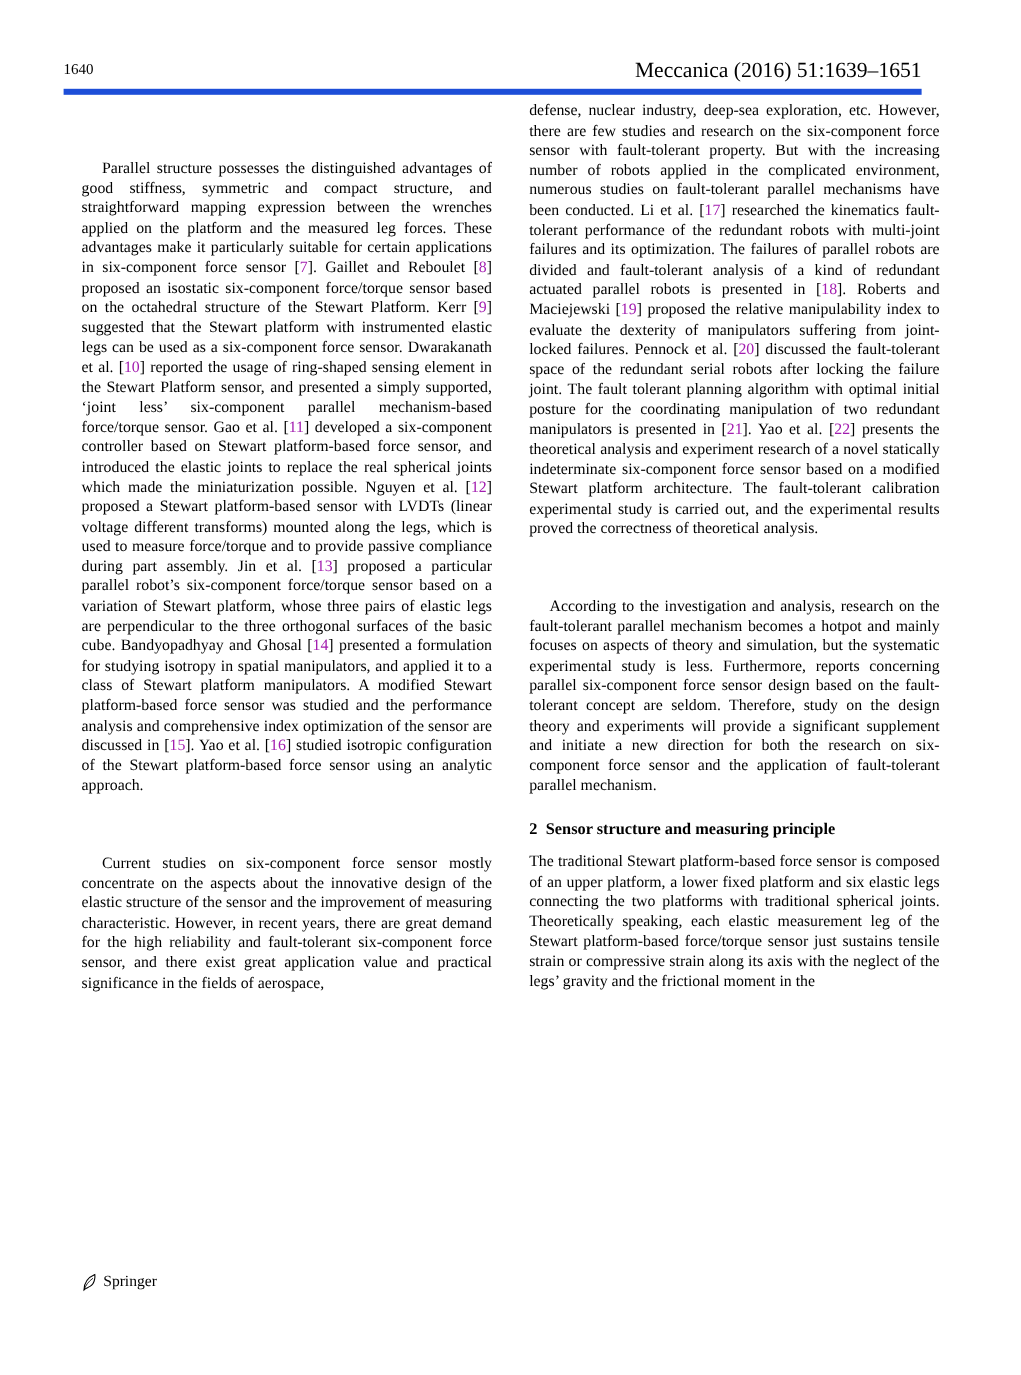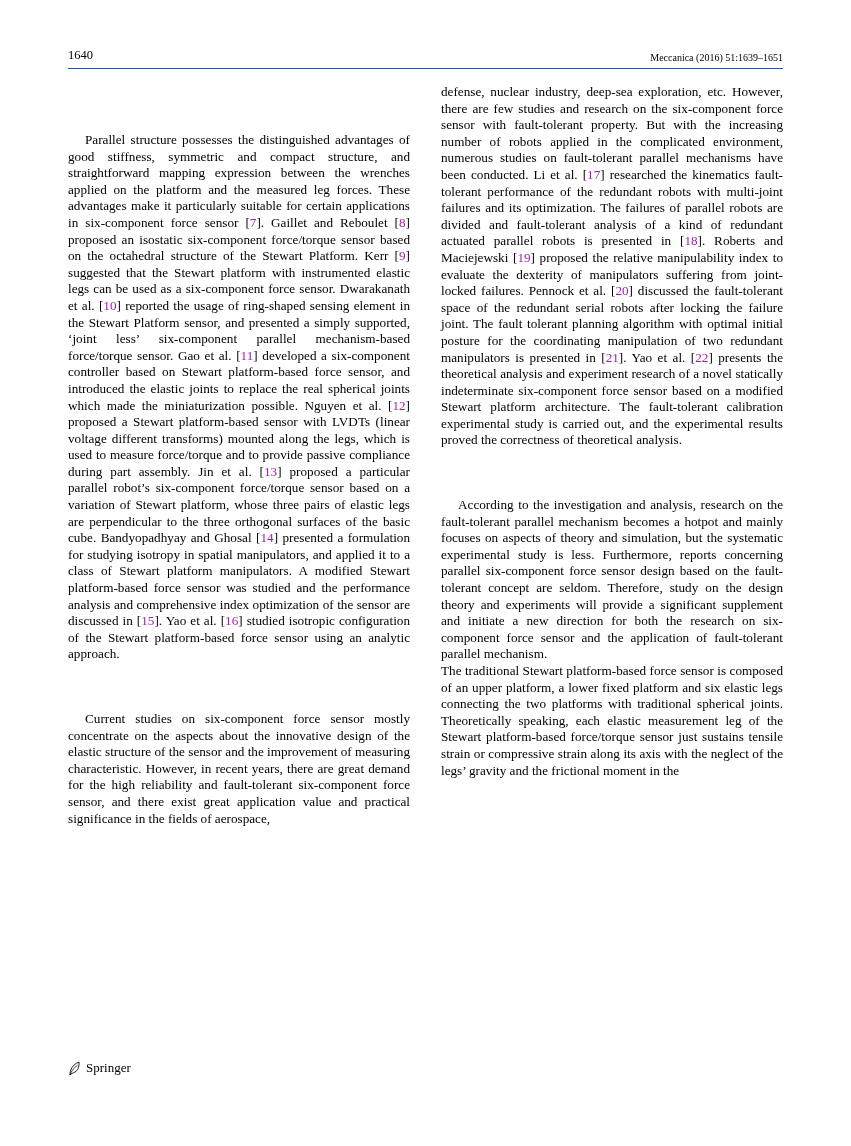--- a/index.html
+++ b/index.html
@@ -12,34 +12,34 @@
     width: 851px;
     height: 1146px;
     background: #ffffff;
     font-family: "Liberation Serif", serif;
     color: #000000;
     overflow: hidden;
   }
   .header {
     position: absolute;
     top: 48px;
-    left: 68px;
+    left: 53px;
     width: 715px;
     display: flex;
-    align-items: flex-end;
+    align-items: center;
     justify-content: space-between;
     font-size: 12.5px;
     padding-bottom: 5px;
-    border-bottom: 1px solid #1d4ed8;
+    border-bottom: 5px solid #1d4ed8;
   }
   .header .page-num {
     font-size: 12.5px;
   }
   .header .journal-ref {
-    font-size: 10px;
+    font-size: 18px;
   }
   .columns {
     position: absolute;
     top: 84px;
     left: 68px;
     width: 715px;
     display: flex;
     gap: 31px;
   }
   .col {
@@ -107,20 +107,21 @@
       <p class="indent"><span>Parallel structure possesses the distinguished advantages of good stiffness, symmetric and compact structure, and straightforward mapping expression between the wrenches applied on the platform and the measured leg forces. These advantages make it particularly suitable for certain applications in six-component force sensor [</span><span class="cite">7</span><span>]. Gaillet and Reboulet [</span><span class="cite">8</span><span>] proposed an isostatic six-component force/torque sensor based on the octahedral structure of the Stewart Platform. Kerr [</span><span class="cite">9</span><span>] suggested that the Stewart platform with instrumented elastic legs can be used as a six-component force sensor. Dwarakanath et al. [</span><span class="cite">10</span><span>] reported the usage of ring-shaped sensing element in the Stewart Platform sensor, and presented a simply supported, ‘joint less’ six-component parallel mechanism-based force/torque sensor. Gao et al. [</span><span class="cite">11</span><span>] developed a six-component controller based on Stewart platform-based force sensor, and introduced the elastic joints to replace the real spherical joints which made the miniaturization possible. Nguyen et al. [</span><span class="cite">12</span><span>] proposed a Stewart platform-based sensor with LVDTs (linear voltage different transforms) mounted along the legs, which is used to measure force/torque and to provide passive compliance during part assembly. Jin et al. [</span><span class="cite">13</span><span>] proposed a particular parallel robot’s six-component force/torque sensor based on a variation of Stewart platform, whose three pairs of elastic legs are perpendicular to the three orthogonal surfaces of the basic cube. Bandyopadhyay and Ghosal [</span><span class="cite">14</span><span>] presented a formulation for studying isotropy in spatial manipulators, and applied it to a class of Stewart platform manipulators. A modified Stewart platform-based force sensor was studied and the performance analysis and comprehensive index optimization of the sensor are discussed in [</span><span class="cite">15</span><span>]. Yao et al. [</span><span class="cite">16</span><span>] studied isotropic configuration of the Stewart platform-based force sensor using an analytic approach.</span></p>
 
       <p class="indent">Current studies on six-component force sensor mostly concentrate on the aspects about the innovative design of the elastic structure of the sensor and the improvement of measuring characteristic. However, in recent years, there are great demand for the high reliability and fault-tolerant six-component force sensor, and there exist great application value and practical significance in the fields of aerospace,</p>
     </div>
 
     <div class="col">
       <p><span>defense, nuclear industry, deep-sea exploration, etc. However, there are few studies and research on the six-component force sensor with fault-tolerant property. But with the increasing number of robots applied in the complicated environment, numerous studies on fault-tolerant parallel mechanisms have been conducted. Li et al. [</span><span class="cite">17</span><span>] researched the kinematics fault-tolerant performance of the redundant robots with multi-joint failures and its optimization. The failures of parallel robots are divided and fault-tolerant analysis of a kind of redundant actuated parallel robots is presented in [</span><span class="cite">18</span><span>]. Roberts and Maciejewski [</span><span class="cite">19</span><span>] proposed the relative manipulability index to evaluate the dexterity of manipulators suffering from joint-locked failures. Pennock et al. [</span><span class="cite">20</span><span>] discussed the fault-tolerant space of the redundant serial robots after locking the failure joint. The fault tolerant planning algorithm with optimal initial posture for the coordinating manipulation of two redundant manipulators is presented in [</span><span class="cite">21</span><span>]. Yao et al. [</span><span class="cite">22</span><span>] presents the theoretical analysis and experiment research of a novel statically indeterminate six-component force sensor based on a modified Stewart platform architecture. The fault-tolerant calibration experimental study is carried out, and the experimental results proved the correctness of theoretical analysis.</span></p>
 
       <p class="indent">According to the investigation and analysis, research on the fault-tolerant parallel mechanism becomes a hotpot and mainly focuses on aspects of theory and simulation, but the systematic experimental study is less. Furthermore, reports concerning parallel six-component force sensor design based on the fault-tolerant concept are seldom. Therefore, study on the design theory and experiments will provide a significant supplement and initiate a new direction for both the research on six-component force sensor and the application of fault-tolerant parallel mechanism.</p>
 
+      <h2 class="section-head"><span class="num">2</span><span>Sensor structure and measuring principle</span></h2>
 
       <p>The traditional Stewart platform-based force sensor is composed of an upper platform, a lower fixed platform and six elastic legs connecting the two platforms with traditional spherical joints. Theoretically speaking, each elastic measurement leg of the Stewart platform-based force/torque sensor just sustains tensile strain or compressive strain along its axis with the neglect of the legs’ gravity and the frictional moment in the</p>
     </div>
 
   </div>
 
   <div class="footer">
     <span class="springer-logo">
       <svg width="13" height="15" viewBox="0 0 13 15" xmlns="http://www.w3.org/2000/svg">
         <path d="M2 14 C2 9, 4 4, 11 1 C11 1, 12 8, 7 11 C5 12.2, 3 12.5, 2 14 Z" fill="none" stroke="#000" stroke-width="0.9"></path>

